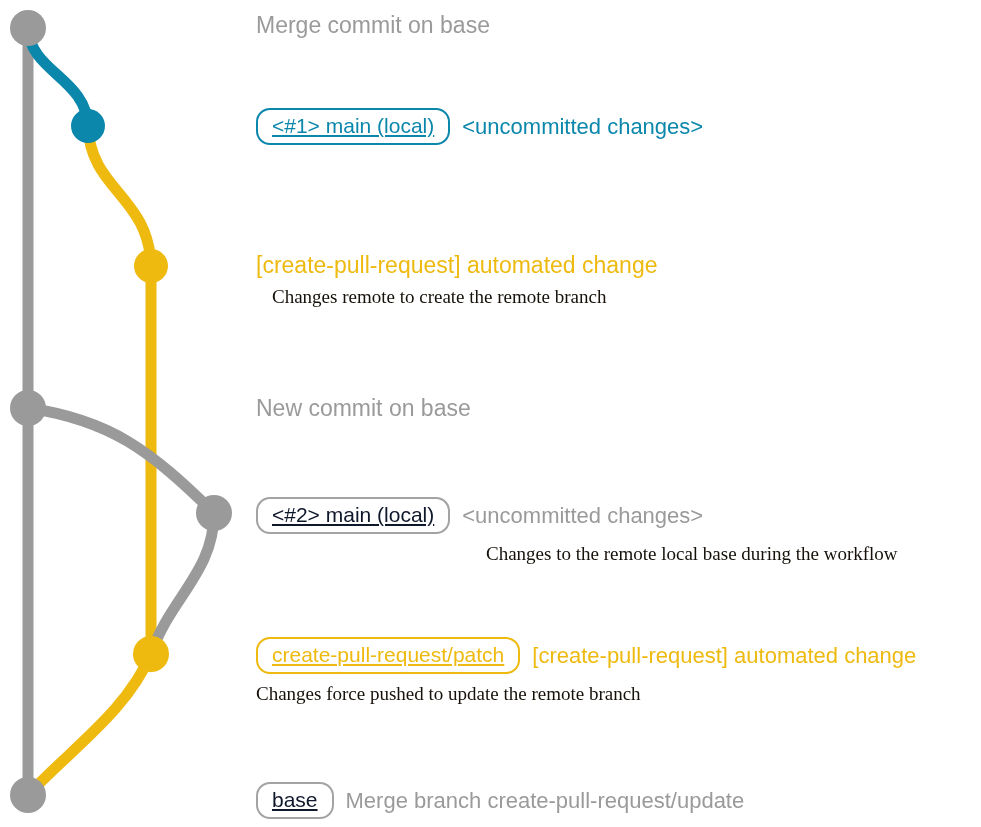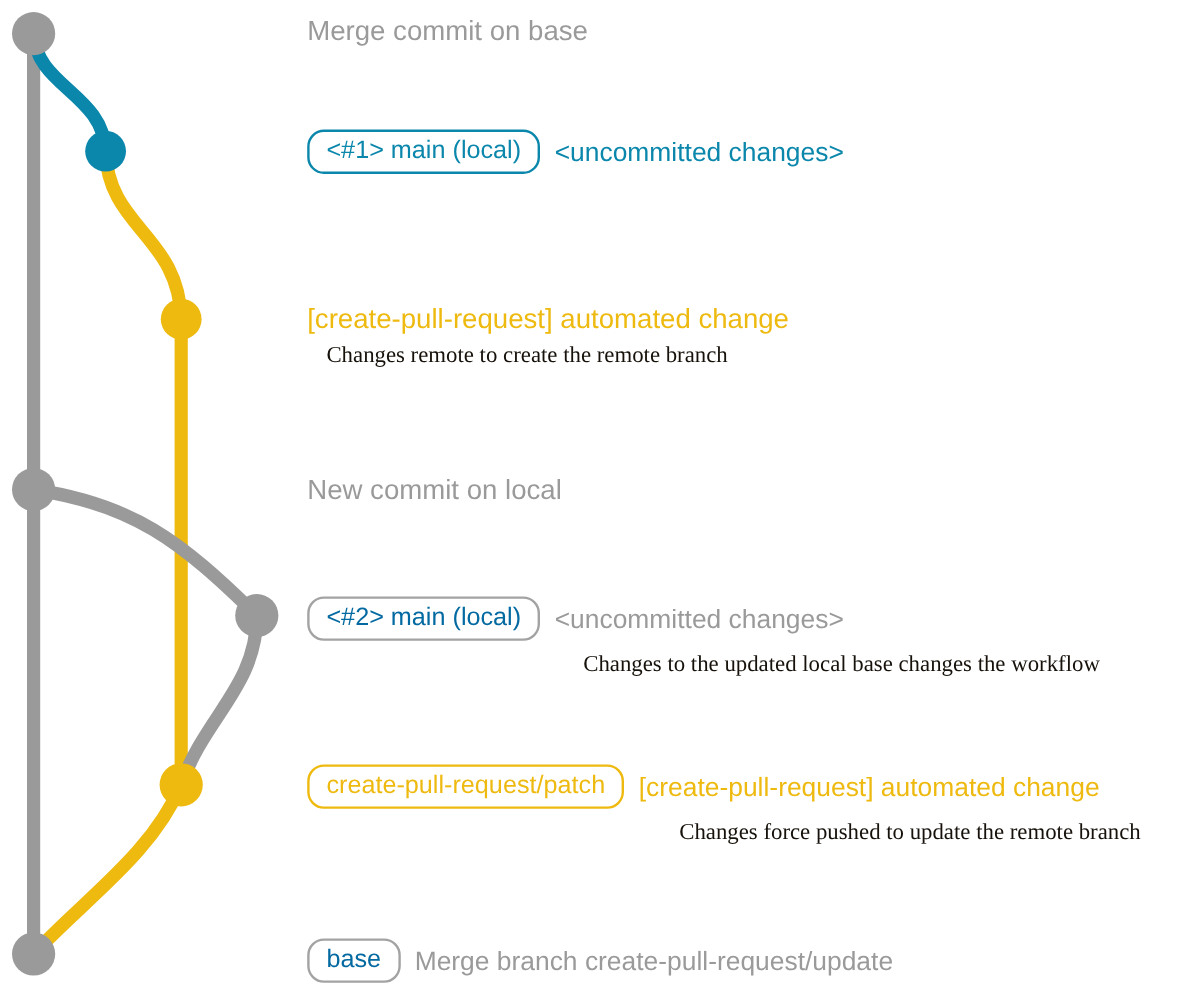--- a/index.html
+++ b/index.html
@@ -43,24 +43,25 @@
   .pill {
     display: inline-block;
     border: 2px solid #888;
     border-radius: 14px;
     padding: 5px 14px 7px 14px;
     font-size: 21px;
     line-height: 1;
     color: #888;
     background: transparent;
     margin-right: 12px;
+    text-decoration: underline;
   }
   .pill.teal   { border-color: #0b87ac; color: #0b87ac; }
   .pill.yellow { border-color: #eeba10; color: #eeba10; }
-  .pill.gray   { border-color: #a3a3a3; color: #0369a1; }
+  .pill.gray   { border-color: #a3a3a3; color: #0f172a; }
 
   .subject {
     font-size: 22px;
     line-height: 1;
     white-space: nowrap;
   }
   .subject.teal   { color: #0b87ac; }
   .subject.yellow { color: #eeba10; }
   .subject.gray   { color: #9a9a9a; }
 
@@ -122,38 +123,38 @@
 
 <div class="row" style="top:254px; left:256px;">
   <div class="row-main">
     <span class="headline yellow">[create-pull-request] automated change</span>
   </div>
   <div class="body-note" style="margin-left:16px;">Changes remote to create the remote branch</div>
 </div>
 
 <div class="row" style="top:397px; left:256px;">
   <div class="row-main">
-    <span class="headline gray">New commit on local</span>
+    <span class="headline gray">New commit on base</span>
   </div>
 </div>
 
 <div class="row" style="top:497px; left:256px;">
   <div class="row-main">
     <span class="pill gray">&lt;#2&gt; main (local)</span>
     <span class="subject gray">&lt;uncommitted changes&gt;</span>
   </div>
-  <div class="body-note" style="margin-left:230px;">Changes to the updated local base changes the workflow</div>
+  <div class="body-note" style="margin-left:230px;">Changes to the remote local base during the workflow</div>
 </div>
 
 <div class="row" style="top:637px; left:256px;">
   <div class="row-main">
     <span class="pill yellow">create-pull-request/patch</span>
     <span class="subject yellow">[create-pull-request] automated change</span>
   </div>
-  <div class="body-note" style="margin-left:310px;">Changes force pushed to update the remote branch</div>
+  <div class="body-note" style="">Changes force pushed to update the remote branch</div>
 </div>
 
 <div class="row" style="top:782px; left:256px;">
   <div class="row-main">
     <span class="pill gray">base</span>
     <span class="subject gray">Merge branch create-pull-request/update</span>
   </div>
 </div>
 
 </body></html>

